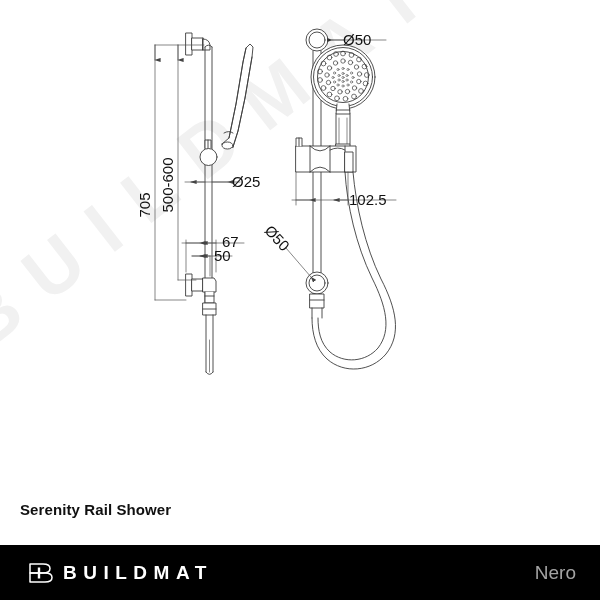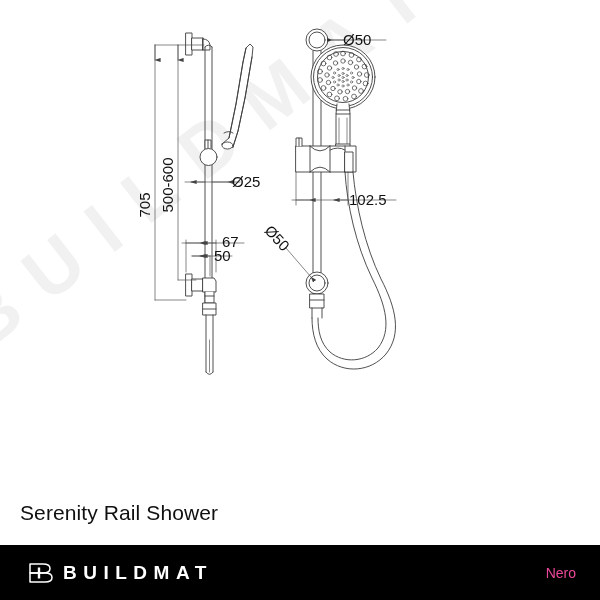--- a/index.html
+++ b/index.html
@@ -33,22 +33,22 @@
 
   
   #drawing{position:absolute;left:0;top:0;width:600px;height:520px;z-index:2;}
 
   
   #caption{
     position:absolute;left:0;top:495px;width:600px;height:55px;z-index:3;
   }
   #caption .title{
     position:absolute;left:20px;top:6px;
-    font-size:21px;
-    font-weight:400;
+    font-size:15px;
+    font-weight:700;
     color:#101010;
     letter-spacing:.1px;
   }
 
   
   #footer{
     position:absolute;left:0;top:545px;width:600px;height:55px;
     background:#000000;z-index:4;
   }
   #footer .brand-left{
@@ -61,22 +61,22 @@
     font-size:19px;
     font-weight:700;
     letter-spacing:6.5px;
     line-height:1;
   }
   #footer .brand-right{
     position:absolute;right:24px;top:0;height:55px;
     display:flex;align-items:center;
   }
   #footer .brand-nero{
-    color:#ec4899;
-    font-size:14px;
+    color:#a3a3a3;
+    font-size:19px;
     font-weight:400;
     letter-spacing:0px;
     line-height:1;
     font-family:"Liberation Sans", sans-serif;
   }
 </style>
 </head>
 <body>
 
 <div id="sheet">

